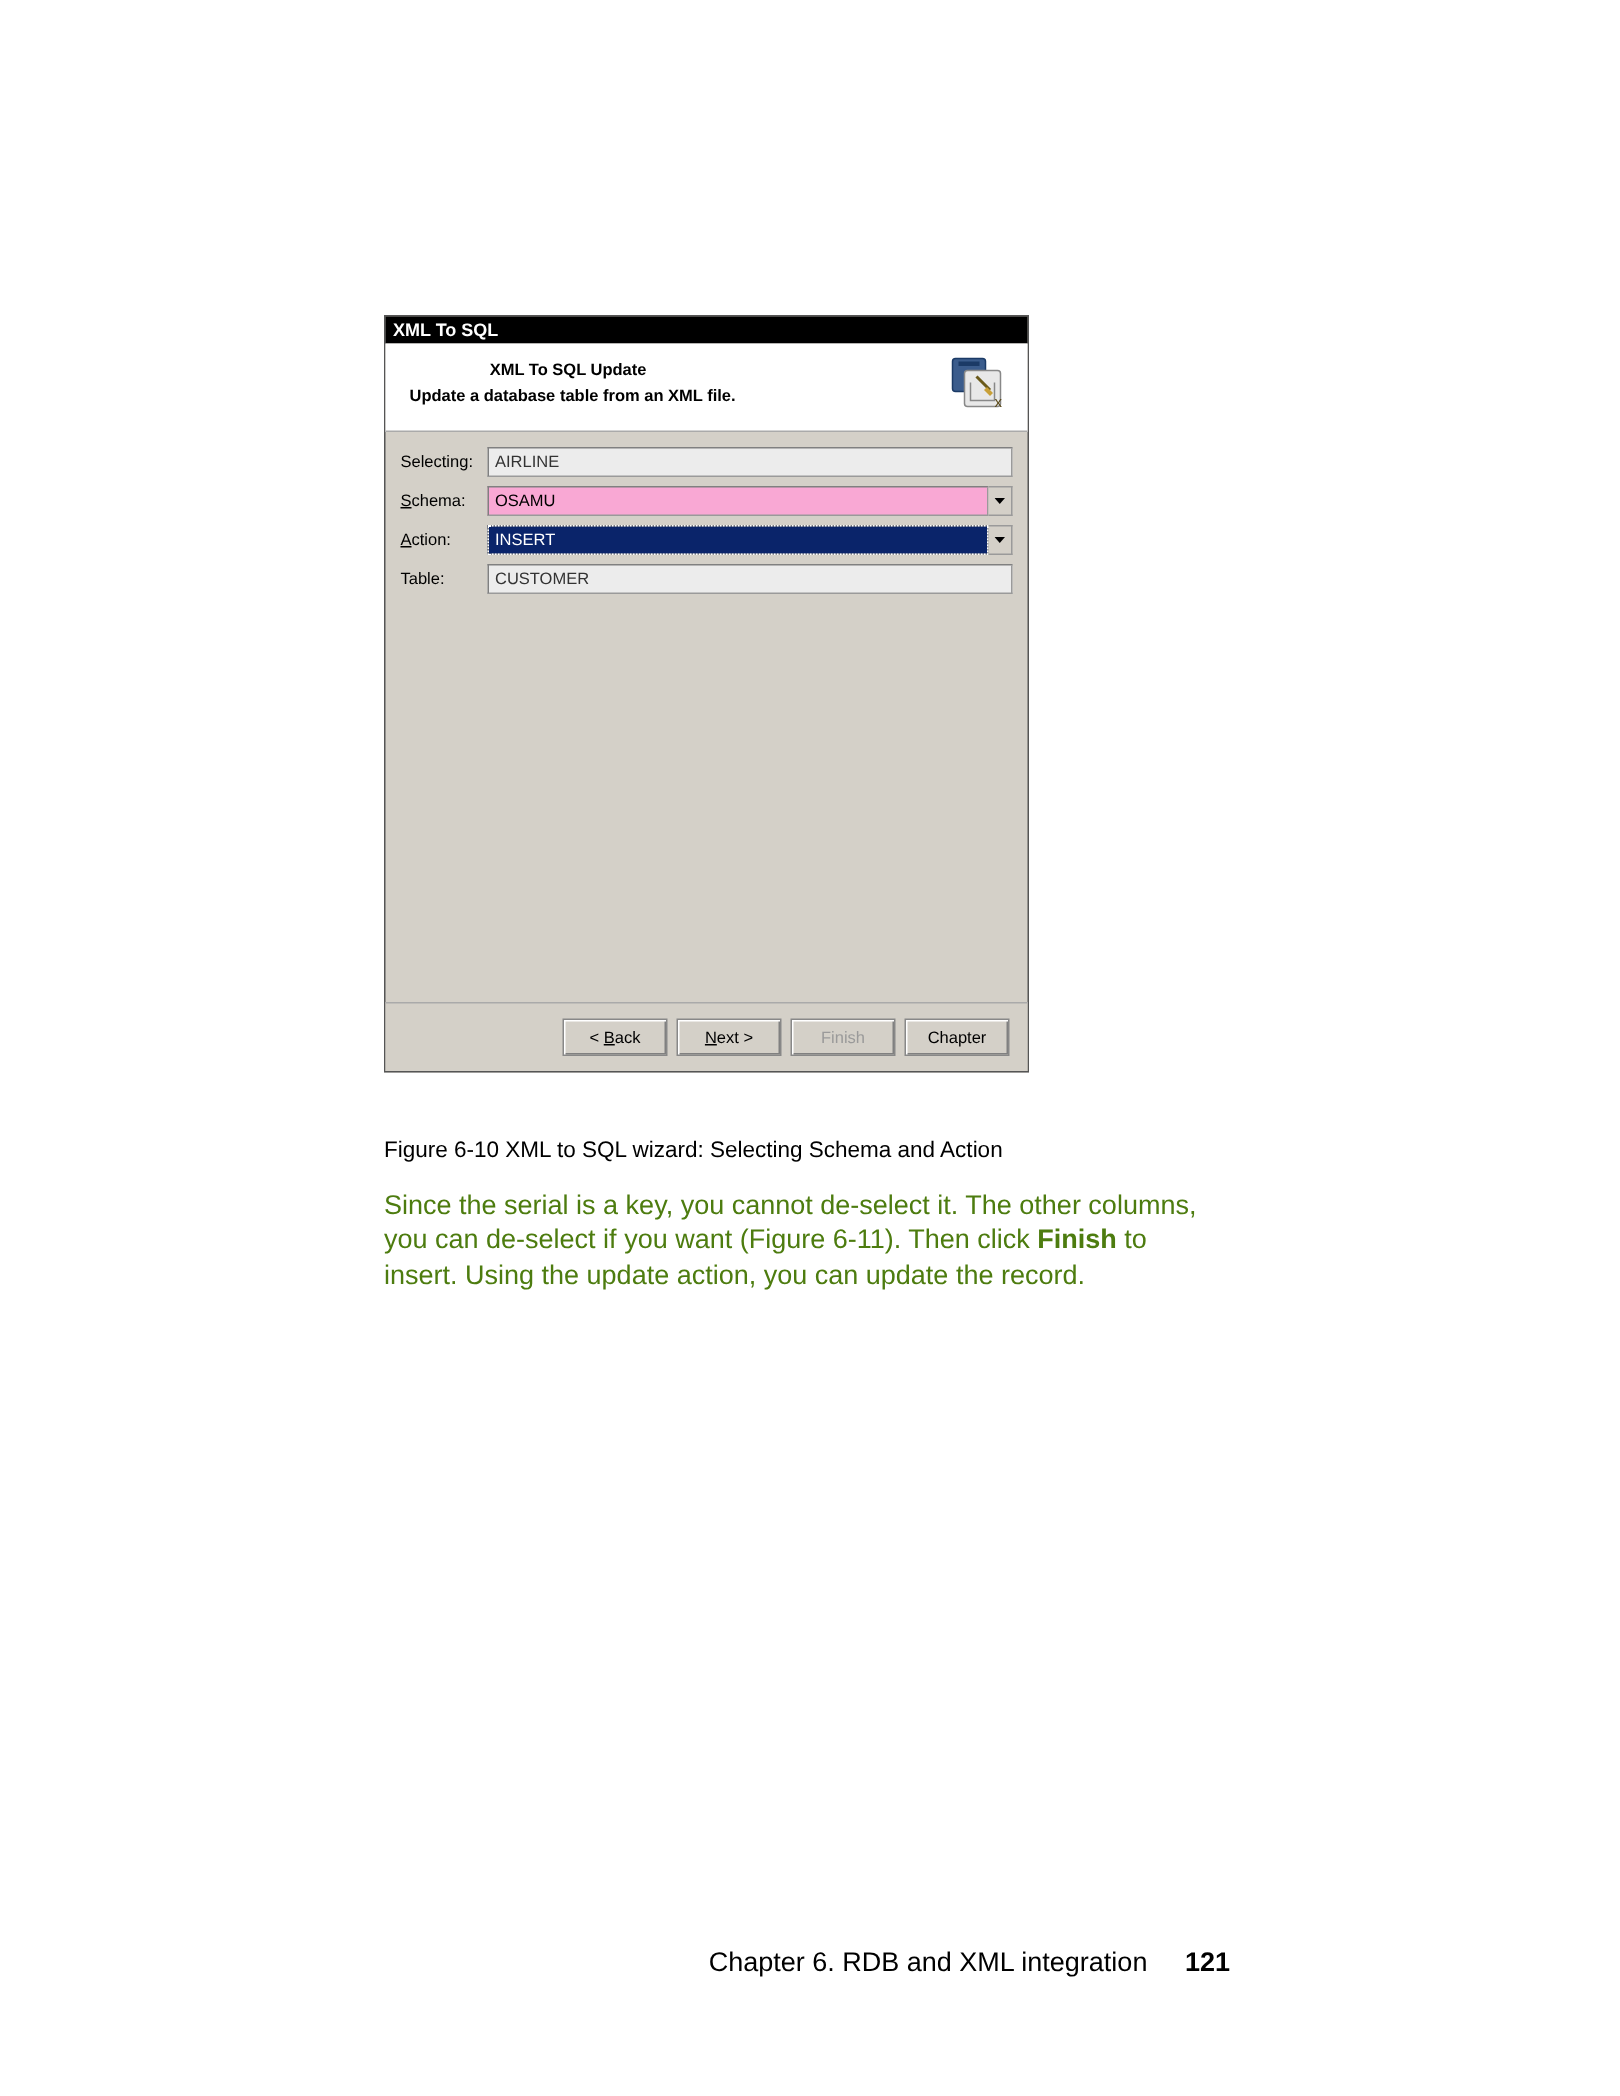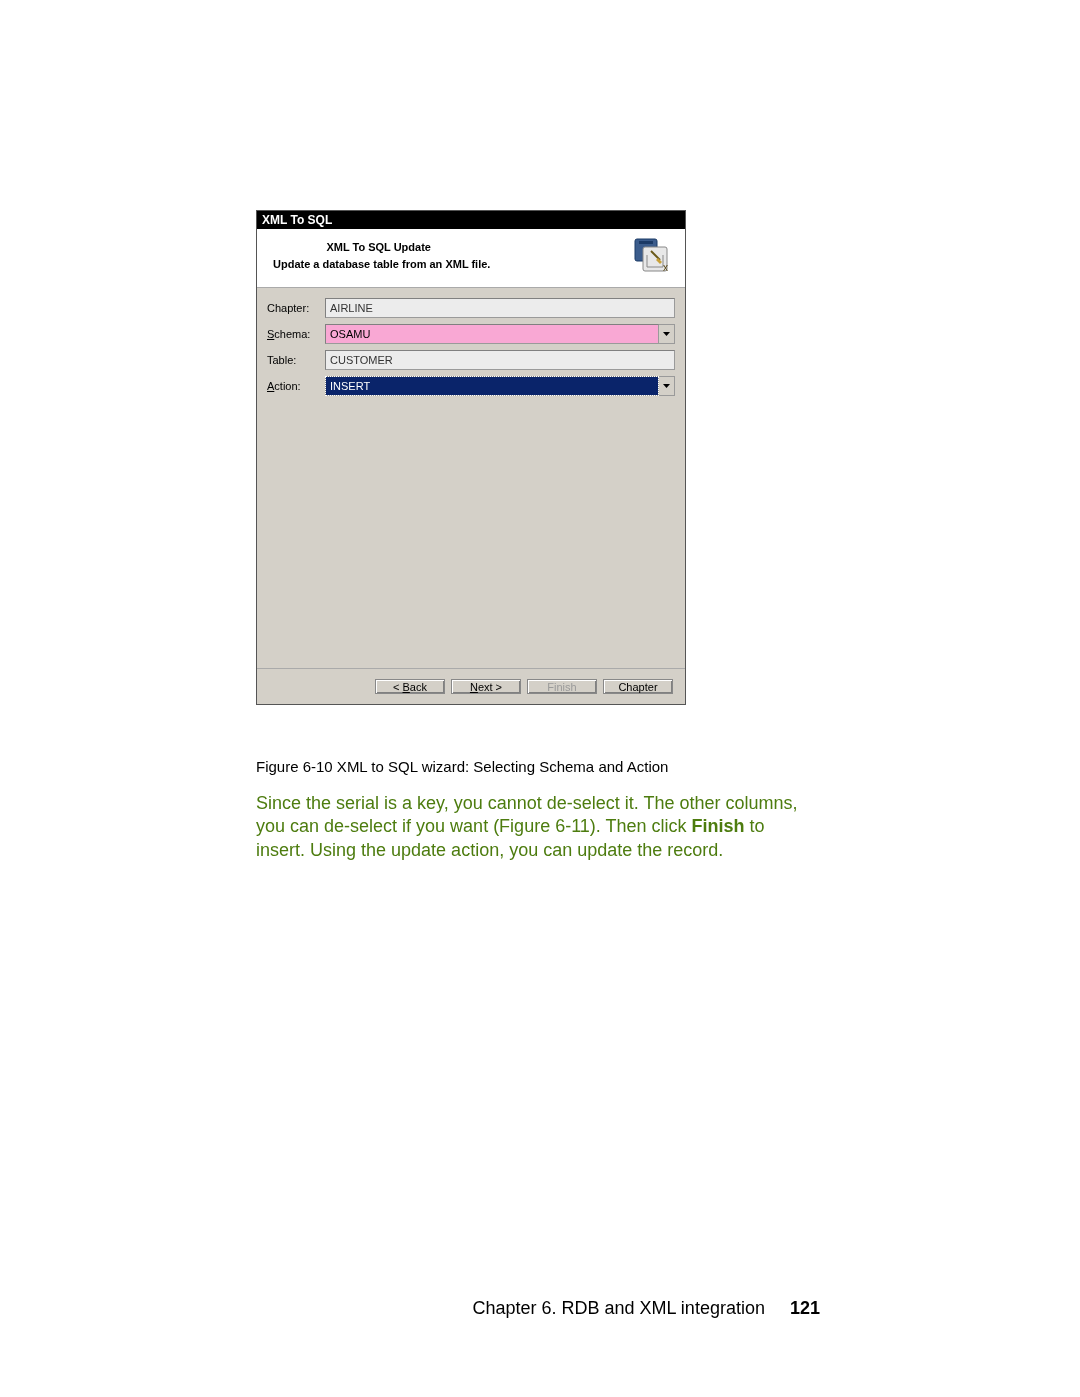--- a/index.html
+++ b/index.html
@@ -133,21 +133,21 @@
   .button-bar {
     border-top: 1px solid #aaa;
     background: #d4d0c8;
     padding: 10px 12px;
     display: flex;
     justify-content: flex-end;
     gap: 6px;
   }
   .btn {
     min-width: 70px;
-    height: 15px;
+    height: 25px;
     border: 1px solid #888;
     background: #d4d0c8;
     font-size: 11px;
     font-family: Tahoma, Arial, sans-serif;
     box-shadow: inset 1px 1px 0 #fff, inset -1px -1px 0 #808080;
     padding: 0 6px;
     cursor: pointer;
   }
   .btn.disabled {
     color: #9a9a9a;
@@ -215,57 +215,57 @@
           <text x="30" y="34" font-size="10" fill="#5a4a1a" font-family="Arial">x</text>
           <path d="M18 14 L27 23" stroke="#6a5a1a" stroke-width="2"></path>
           <path d="M25 21 L29 25 L27 27 L23 23 Z" fill="#c8a038"></path>
         </svg>
       </div>
     </div>
 
     <div class="form-area">
 
       <div class="form-row">
-        <div class="form-label">Chapter:</div>
+        <div class="form-label">Selecting:</div>
         <div class="field-wrap">
           <div class="text-field disabled">AIRLINE</div>
         </div>
       </div>
 
       <div class="form-row">
         <div class="form-label"><span class="ul">S</span><span>chema:</span></div>
         <div class="field-wrap">
           <div class="text-field">OSAMU</div>
           <div class="dd-btn">
             <svg viewBox="0 0 7 4">
                 <polygon points="0,0 7,0 3.5,4" fill="#000"></polygon>
               </svg>
           </div>
         </div>
       </div>
 
       <div class="form-row">
-        <div class="form-label">Table:</div>
-        <div class="field-wrap">
-          <div class="text-field disabled">CUSTOMER</div>
-        </div>
-      </div>
-
-      <div class="form-row">
         <div class="form-label"><span class="ul">A</span><span>ction:</span></div>
         <div class="field-wrap">
           <div class="combo-highlight">INSERT</div>
           <div class="dd-btn">
             <svg viewBox="0 0 7 4">
                 <polygon points="0,0 7,0 3.5,4" fill="#000"></polygon>
               </svg>
           </div>
         </div>
       </div>
 
+      <div class="form-row">
+        <div class="form-label">Table:</div>
+        <div class="field-wrap">
+          <div class="text-field disabled">CUSTOMER</div>
+        </div>
+      </div>
+
     </div>
 
     <div class="button-bar">
       <button class="btn"><span>&lt; </span><span class="ul">B</span><span>ack</span></button>
       <button class="btn"><span class="ul">N</span><span>ext &gt;</span></button>
       <button class="btn disabled"><span>Finish</span></button>
       <button class="btn"><span>Chapter</span></button>
     </div>
 
   </div>

